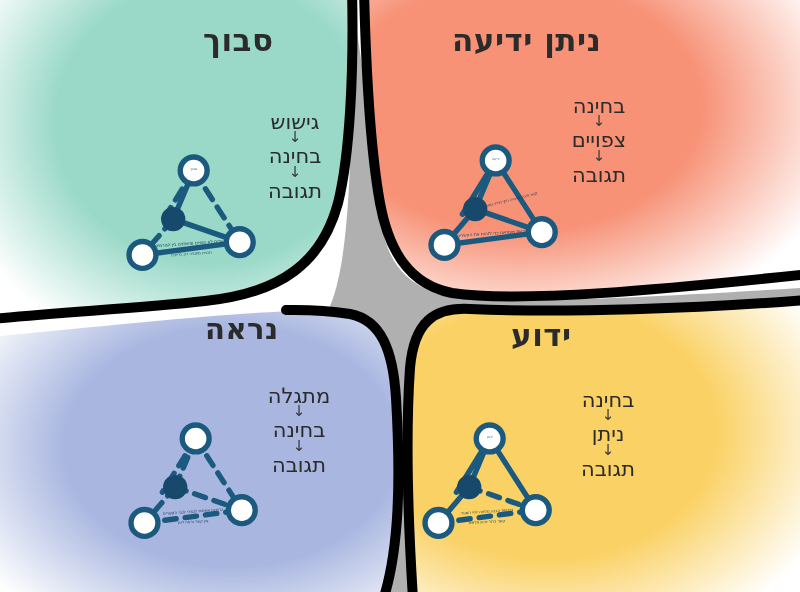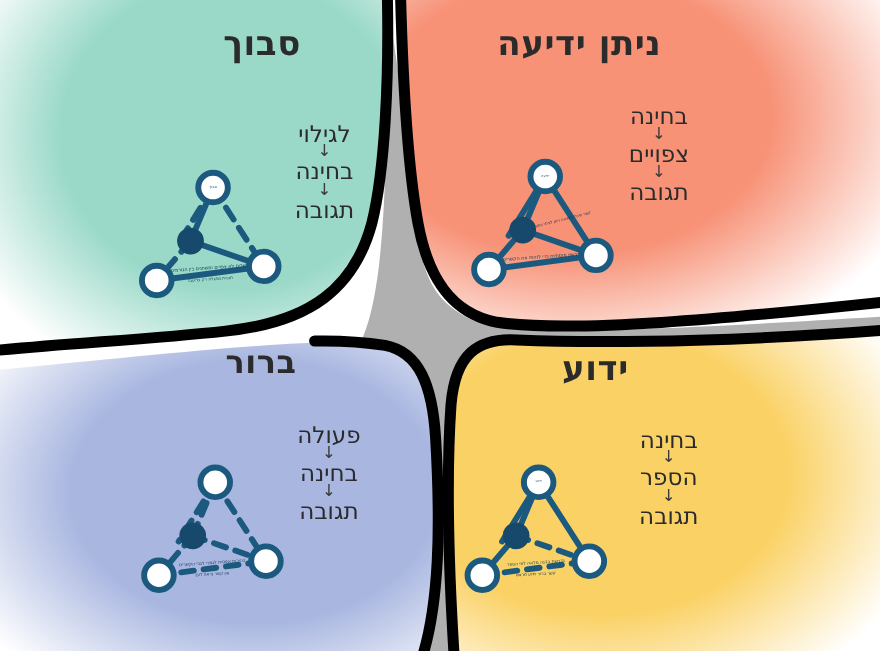--- a/index.html
+++ b/index.html
@@ -208,49 +208,49 @@
       <circle cx="92" cy="72" r="10.5" fill="#ffffff" stroke="#1b5a7e" stroke-width="4.2"></circle>
       <circle cx="40" cy="54" r="8.5" fill="#16496b" stroke="#16496b" stroke-width="2"></circle>
       <text class="node-inner-label" x="56" y="16" text-anchor="middle">ידוע</text>
     </g>
   </svg>
 
   <div class="quad-title" id="title-complex">סבוך</div>
 
   <div class="quad-title" id="title-knowable">ניתן ידיעה</div>
 
-  <div class="quad-title" id="title-chaos">ברור</div>
+  <div class="quad-title" id="title-chaos">נראה</div>
 
   <div class="quad-title" id="title-known">ידוע</div>
 
   <div class="flow-block" id="flow-complex">
-    <div class="flow-step">לגילוי</div>
+    <div class="flow-step">גישוש</div>
     <div class="flow-arrow">↓</div>
     <div class="flow-step">בחינה</div>
     <div class="flow-arrow">↓</div>
     <div class="flow-step">תגובה</div>
   </div>
 
   <div class="flow-block" id="flow-knowable">
     <div class="flow-step">בחינה</div>
     <div class="flow-arrow">↓</div>
     <div class="flow-step">צפויים</div>
     <div class="flow-arrow">↓</div>
     <div class="flow-step">תגובה</div>
   </div>
 
   <div class="flow-block" id="flow-chaos">
-    <div class="flow-step">פעולה</div>
+    <div class="flow-step">מתגלה</div>
     <div class="flow-arrow">↓</div>
     <div class="flow-step">בחינה</div>
     <div class="flow-arrow">↓</div>
     <div class="flow-step">תגובה</div>
   </div>
 
   <div class="flow-block" id="flow-known">
     <div class="flow-step">בחינה</div>
     <div class="flow-arrow">↓</div>
-    <div class="flow-step">הספר</div>
+    <div class="flow-step">ניתן</div>
     <div class="flow-arrow">↓</div>
     <div class="flow-step">תגובה</div>
   </div>
 
 </div>
 
 </body></html>

